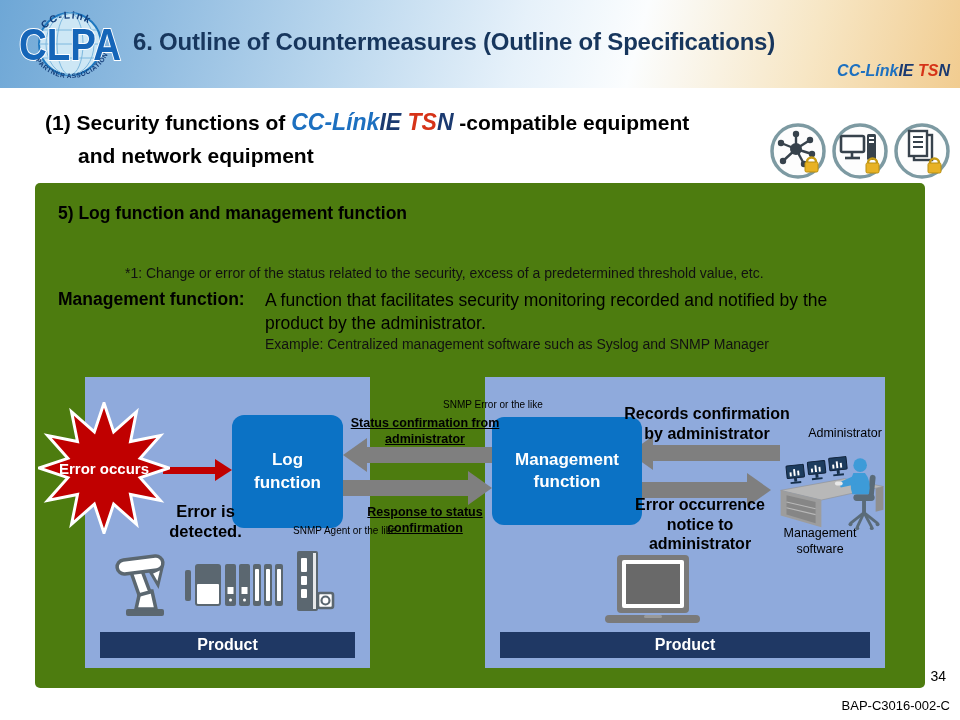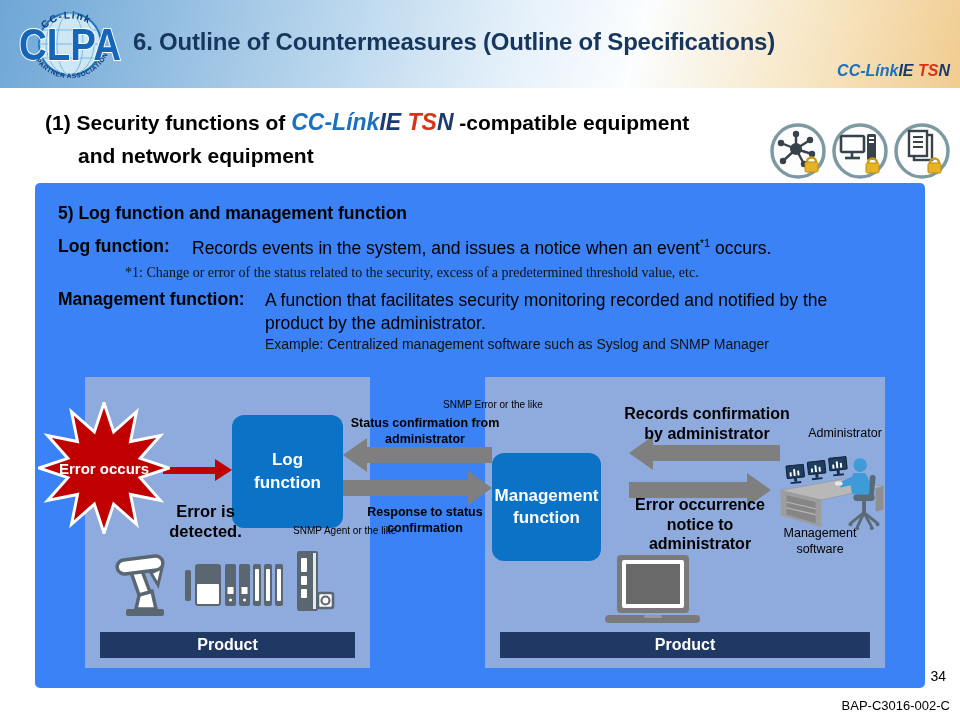--- a/index.html
+++ b/index.html
@@ -18,41 +18,41 @@
   .brand .n{color:#1b3a70;font-weight:800;}
   .header-brand{right:10px;top:62px;font-size:16px;}
 
   
   .subtitle{left:45px;top:105px;width:740px;font-size:21px;font-weight:bold;line-height:1.5;}
   .subtitle .brand{font-size:23px;}
   .subtitle-line2{margin-left:33px;}
   .icon-trio{left:768px;top:120px;display:flex;gap:2px;}
 
   
-  .panel{left:35px;top:183px;width:890px;height:505px;background:#3b82f6;border-radius:5px;}
+  .panel{left:35px;top:183px;width:890px;height:505px;background:#4d7c0f;border-radius:5px;}
   .p-heading{left:23px;top:20px;font-size:17.5px;font-weight:bold;}
   .p-row{left:23px;display:flex;}
   .p-label{font-weight:bold;font-size:17.5px;flex:none;}
   .p-text{font-size:17.5px;line-height:1.32;}
   .p-small{font-size:14px;color:#111;}
 
   
   .prod-box{background:#8faadc;}
   .func-box{background:#0b72c5;border-radius:12px;color:#fff;font-weight:bold;font-size:17px;
             display:flex;align-items:center;justify-content:center;text-align:center;line-height:1.3;z-index:3;}
   .navy-bar{background:#1f3864;color:#fff;font-weight:bold;font-size:16px;
             display:flex;align-items:center;justify-content:center;z-index:2;}
   .arrow-body{background:#7f7f7f;z-index:2;}
   .arrow-head{width:0;height:0;z-index:2;}
   .head-left{border-right:24px solid #7f7f7f;border-top:17px solid transparent;border-bottom:17px solid transparent;}
   .head-right{border-left:24px solid #7f7f7f;border-top:17px solid transparent;border-bottom:17px solid transparent;}
   .red-body{background:#c00000;z-index:2;}
   .red-head{width:0;height:0;border-left:17px solid #c00000;border-top:11px solid transparent;border-bottom:11px solid transparent;z-index:2;}
   .lbl-big{font-size:16px;font-weight:bold;text-align:center;line-height:1.22;z-index:4;}
-  .lbl-sm{font-size:12.5px;font-weight:bold;text-align:center;line-height:1.25;z-index:4;}
+  .lbl-sm{font-size:12.5px;font-weight:bold;text-align:center;line-height:1.25;z-index:4;text-decoration:underline;}
   .lbl-note{font-size:10px;z-index:4;white-space:nowrap;}
   .lbl-plain{font-size:12.5px;text-align:center;line-height:1.25;z-index:4;}
   .burst-wrap{z-index:3;display:flex;align-items:center;justify-content:center;}
   .burst-text{position:absolute;color:#fff;font-weight:bold;font-size:15px;white-space:nowrap;}
 
   
   .page-num{right:14px;top:668px;font-size:14px;}
   .doc-code{right:10px;top:698px;font-size:13px;}
 </style>
 </head>
@@ -140,26 +140,22 @@
         <path d="M38,43 a4.5,4.5 0 0 1 9,0" fill="none" stroke="#c79b12" stroke-width="2.5"></path>
         <rect x="36" y="43" width="13" height="10" rx="1.5" fill="#e8b225" stroke="#b98f10" stroke-width="1"></rect>
       </g>
     </svg>
   </div>
 
   <div class="abs panel">
 
     <div class="abs p-heading">5) Log function and management function</div>
 
-    <div class="abs p-row" style="top:53px;width:840px;">
-      <div class="p-label" style="width:134px;">Log function:</div>
-      <div class="p-text"><span>Records events in the system, and issues a notice when an event</span><sup style="font-size:11px;">*1</sup><span> occurs.</span></div>
-    </div>
-
-    <div class="abs p-small" style="left:90px;top:82px;font-family:Liberation Serif, serif;">*1: Change or error of the status related to the security, excess of a predetermined threshold value, etc.</div>
+
+    <div class="abs p-small" style="left:90px;top:82px;">*1: Change or error of the status related to the security, excess of a predetermined threshold value, etc.</div>
 
     <div class="abs p-row" style="top:106px;width:845px;">
       <div class="p-label" style="width:207px;">Management function:</div>
       <div class="p-text" style="width:618px;">A function that facilitates security monitoring recorded and notified by the product by the administrator.</div>
     </div>
 
     <div class="abs p-small" style="left:230px;top:153px;">Example: Centralized management software such as Syslog and SNMP Manager</div>
 
     <div class="abs prod-box" style="left:50px;top:194px;width:285px;height:291px;"></div>
     <div class="abs prod-box" style="left:450px;top:194px;width:400px;height:291px;"></div>
@@ -172,21 +168,21 @@
     </div>
 
     <div class="abs red-body" style="left:128px;top:284px;width:52px;height:7px;"></div>
     <div class="abs red-head" style="left:180px;top:276px;"></div>
 
     <div class="abs lbl-big" style="left:113px;top:318px;width:115px;font-size:16.5px;">Error is detected.</div>
 
     <div class="abs func-box" style="left:197px;top:232px;width:111px;height:113px;">
       <span style="width:72px;">Log function</span>
     </div>
-    <div class="abs func-box" style="left:457px;top:234px;width:109px;height:108px;margin-top:36px;">
+    <div class="abs func-box" style="left:457px;top:234px;width:150px;height:108px;">
       <span style="width:105px;">Management function</span>
     </div>
 
     <div class="abs arrow-head head-left" style="left:308px;top:255px;"></div>
     <div class="abs arrow-body" style="left:332px;top:264px;width:125px;height:16px;"></div>
     <div class="abs arrow-body" style="left:308px;top:297px;width:125px;height:16px;"></div>
     <div class="abs arrow-head head-right" style="left:433px;top:288px;"></div>
 
     <div class="abs arrow-head head-left" style="left:594px;top:253px;"></div>
     <div class="abs arrow-body" style="left:618px;top:262px;width:127px;height:16px;"></div>

